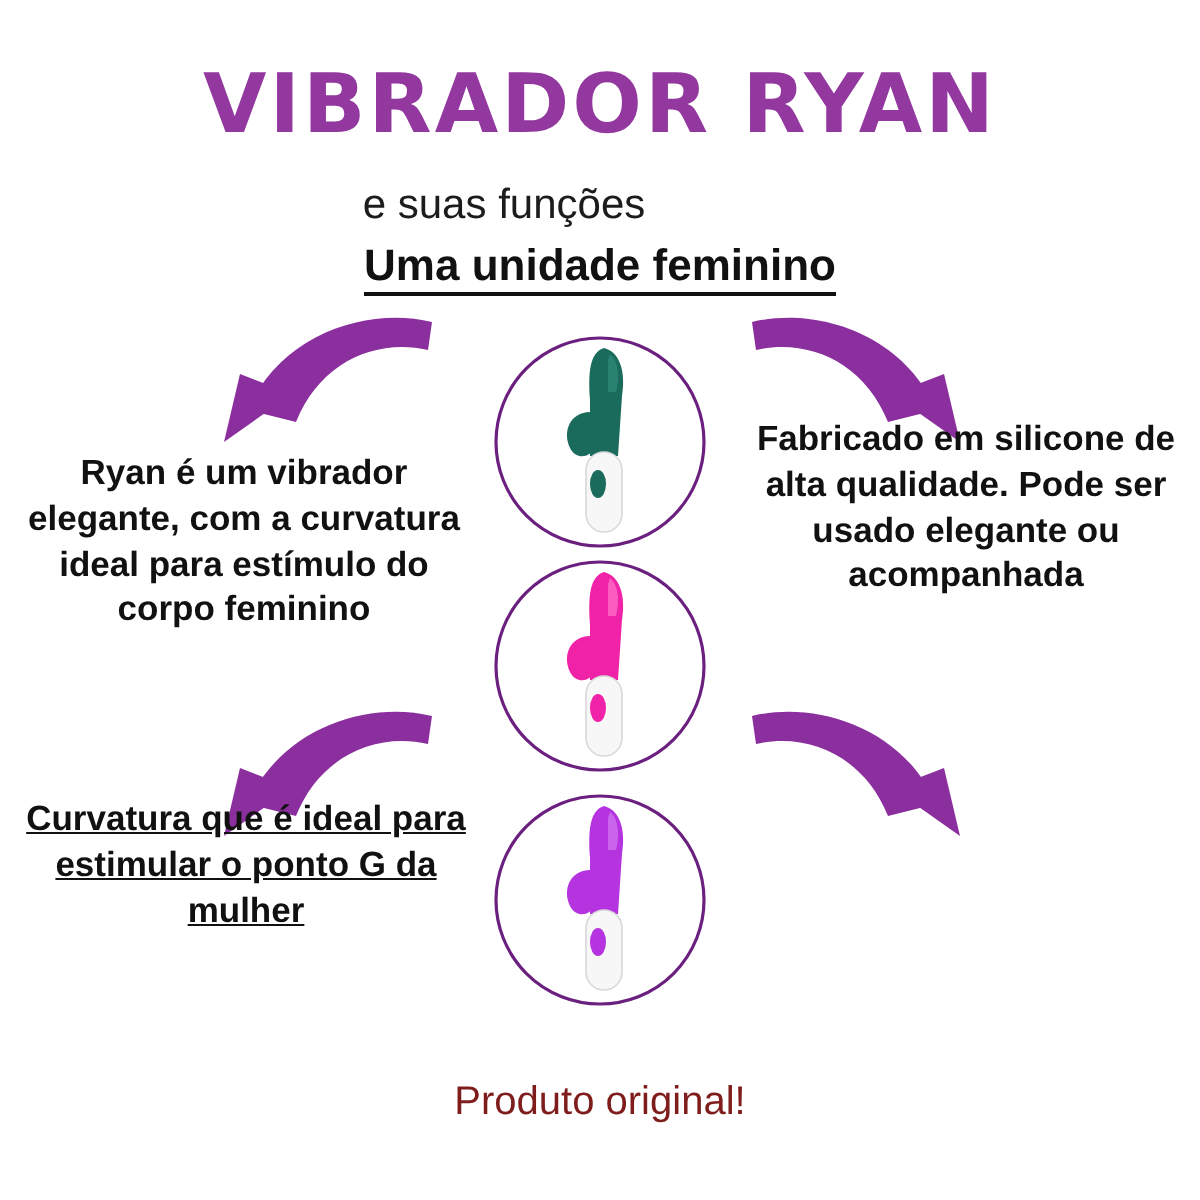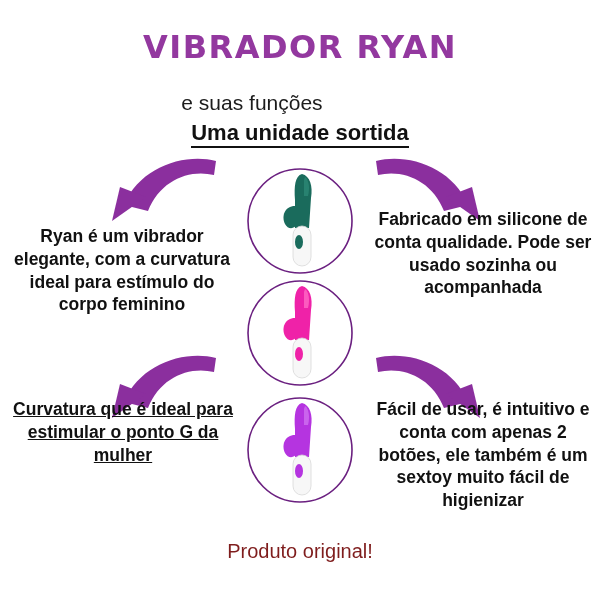--- a/index.html
+++ b/index.html
@@ -17,21 +17,21 @@
     -webkit-font-smoothing: antialiased;
   }
 
   
   .title {
     position: absolute;
     top: 30px;
     left: 0;
     width: 600px;
     text-align: center;
-    font-size: 32px;
+    font-size: 41px;
     font-weight: bold;
     letter-spacing: 1.5px;
     color: #93389f;
     font-family: "DejaVu Sans", sans-serif;
     line-height: 1.1;
   }
   .subtitle {
     position: absolute;
     top: 90px;
     left: 0;
@@ -109,21 +109,21 @@
 </head>
 <body>
 
 <div id="page">
 
   <div class="title">VIBRADOR RYAN</div>
 
   <div class="subtitle">e suas funções</div>
 
   <div class="subtitle2">
-    <span>Uma unidade sortida</span>
+    <span>Uma unidade feminino</span>
   </div>
 
   <div class="arrow a-tl">
     <svg viewBox="0 0 112 70" width="112" height="70" aria-hidden="true">
       <g transform="translate(112,0) scale(-1,1)">
         <path d="M8 6 C 40 -2, 84 12, 100 50 L 76 56 C 64 26, 36 14, 10 20 Z" fill="#8b2f9e"></path>
         <path d="M112 66 L 78 42 L 104 32 Z" fill="#8b2f9e"></path>
       </g>
     </svg>
   </div>
@@ -191,21 +191,20 @@
       </g>
       <g>
         <rect x="48" y="60" width="18" height="40" rx="9" fill="#f7f7f7" stroke="#d8d8d8" stroke-width="0.8"></rect>
         <ellipse cx="54" cy="76" rx="4" ry="7" fill="#b534e0"></ellipse>
       </g>
     </svg>
   </div>
 
   <div class="blurb blurb-tl">Ryan é um vibrador elegante, com a curvatura ideal para estímulo do corpo feminino</div>
 
-  <div class="blurb blurb-tr">Fabricado em silicone de conta qualidade. Pode ser usado sozinha ou acompanhada</div>
+  <div class="blurb blurb-tr">Fabricado em silicone de alta qualidade. Pode ser usado elegante ou acompanhada</div>
 
   <div class="blurb blurb-bl">Curvatura que é ideal para estimular o ponto G da mulher</div>
 
-  <div class="blurb blurb-br">Fácil de usar, é intuitivo e conta com apenas 2 botões, ele também é um sextoy muito fácil de higienizar</div>
 
   <div class="footnote">Produto original!</div>
 
 </div>
 
 </body></html>

